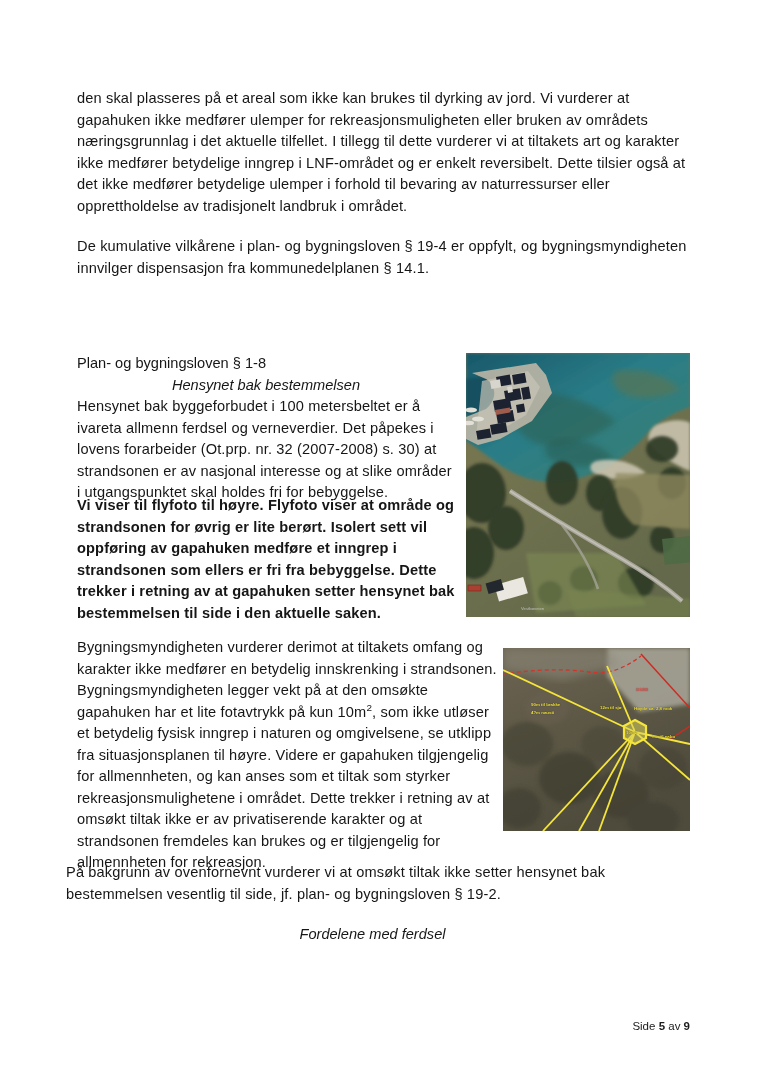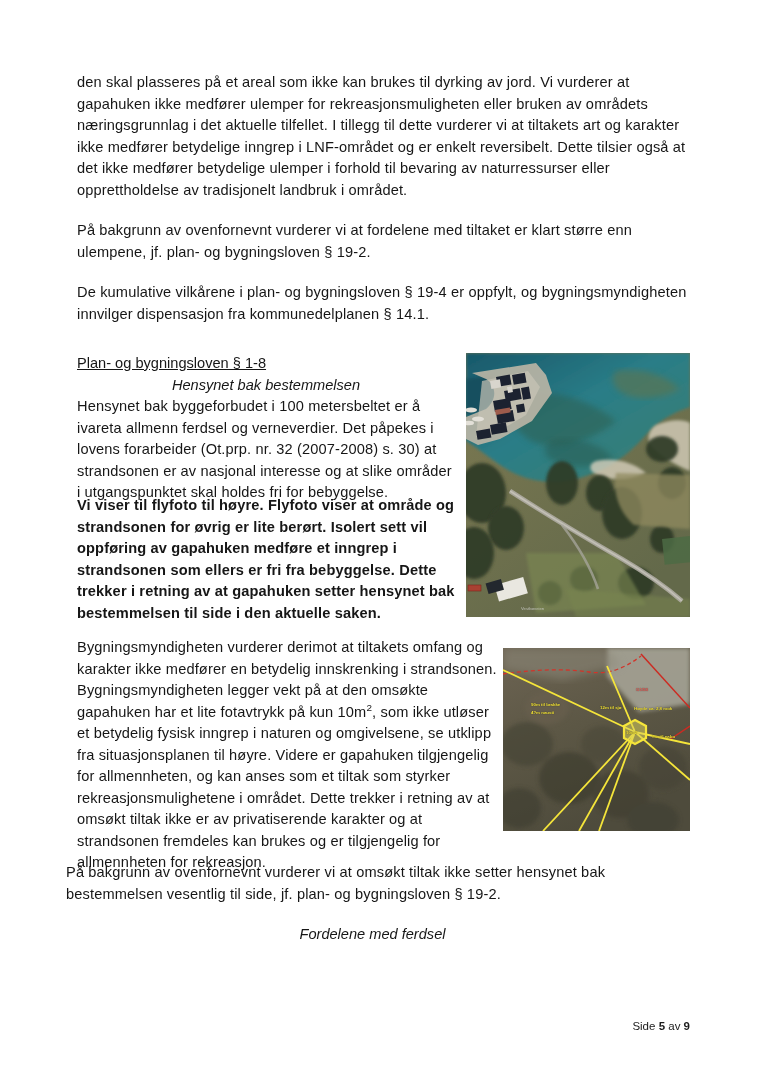--- a/index.html
+++ b/index.html
@@ -14,34 +14,33 @@
     position: relative;
     width: 764px;
     height: 1080px;
     background: #ffffff;
     overflow: hidden;
     box-sizing: border-box;
   }
   .content {
     position: absolute;
     left: 77px;
-    top: 72px;
+    top: 88px;
     width: 613px;
   }
   p.para {
     margin: 0 0 19px 0;
     font-size: 14.6px;
     line-height: 21.5px;
     color: #161616;
     text-align: left;
     letter-spacing: 0.01em;
   }
   p.para.tight { margin-bottom: 0; }
   .heading-under {
-    text-decoration: underline;
     font-size: 14.6px;
     line-height: 21.5px;
     color: #161616;
     margin: 0;
   }
   .heading-italic {
     font-style: italic;
     font-size: 14.6px;
     line-height: 21.5px;
     color: #161616;
@@ -107,21 +106,20 @@
     opacity: .75;
   }
 </style>
 </head>
 <body>
 
 <div class="page">
 
   <div class="content">
     <p class="para">den skal plasseres på et areal som ikke kan brukes til dyrking av jord. Vi vurderer at gapahuken ikke medfører ulemper for rekreasjonsmuligheten eller bruken av områdets næringsgrunnlag i det aktuelle tilfellet. I tillegg til dette vurderer vi at tiltakets art og karakter ikke medfører betydelige inngrep i LNF-området og er enkelt reversibelt. Dette tilsier også at det ikke medfører betydelige ulemper i forhold til bevaring av naturressurser eller opprettholdelse av tradisjonelt landbruk i området.</p>
-    <p class="para">På bakgrunn av ovenfornevnt vurderer vi at fordelene med tiltaket er klart større enn ulempene, jf. plan- og bygningsloven § 19-2.</p>
     <p class="para">De kumulative vilkårene i plan- og bygningsloven § 19-4 er oppfylt, og bygningsmyndigheten innvilger dispensasjon fra kommunedelplanen § 14.1.</p>
   </div>
 
   <div class="block-sec1">
     <div class="heading-under">Plan- og bygningsloven § 1-8</div>
     <div class="heading-italic">Hensynet bak bestemmelsen</div>
     <p class="para tight">Hensynet bak byggeforbudet i 100 metersbeltet er å ivareta allmenn ferdsel og verneverdier. Det påpekes i lovens forarbeider (Ot.prp. nr. 32 (2007-2008) s. 30) at strandsonen er av nasjonal interesse og at slike områder i utgangspunktet skal holdes fri for bebyggelse.</p>
   </div>
 
   <div class="block-sec2">

